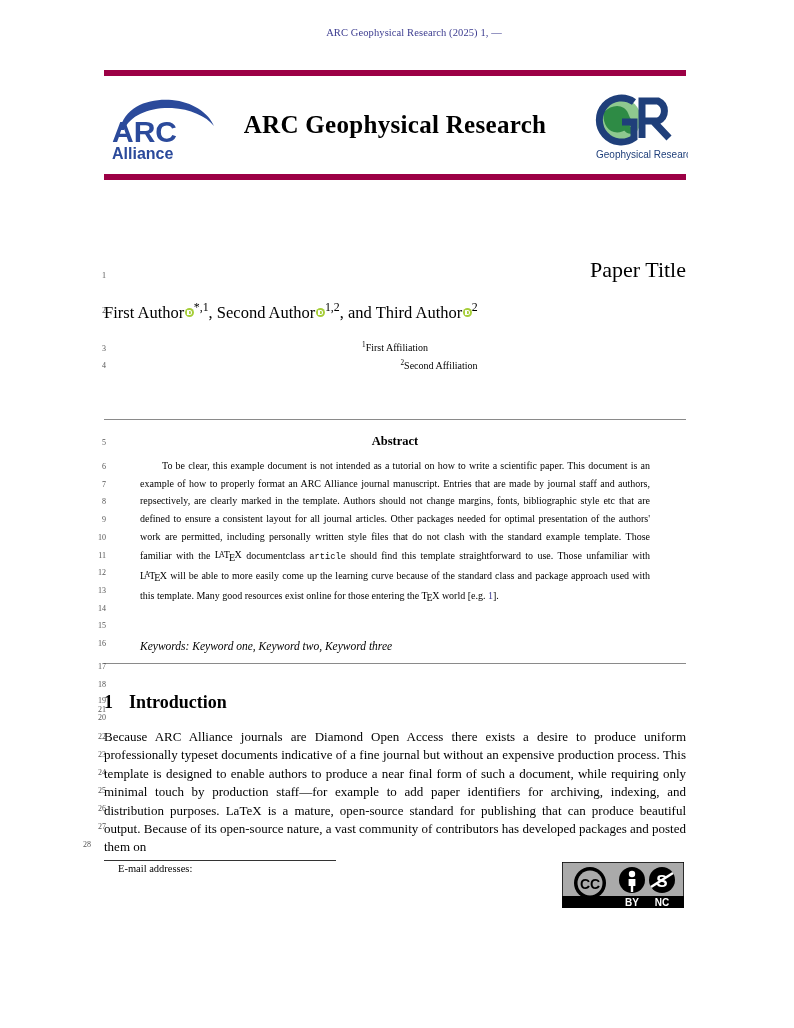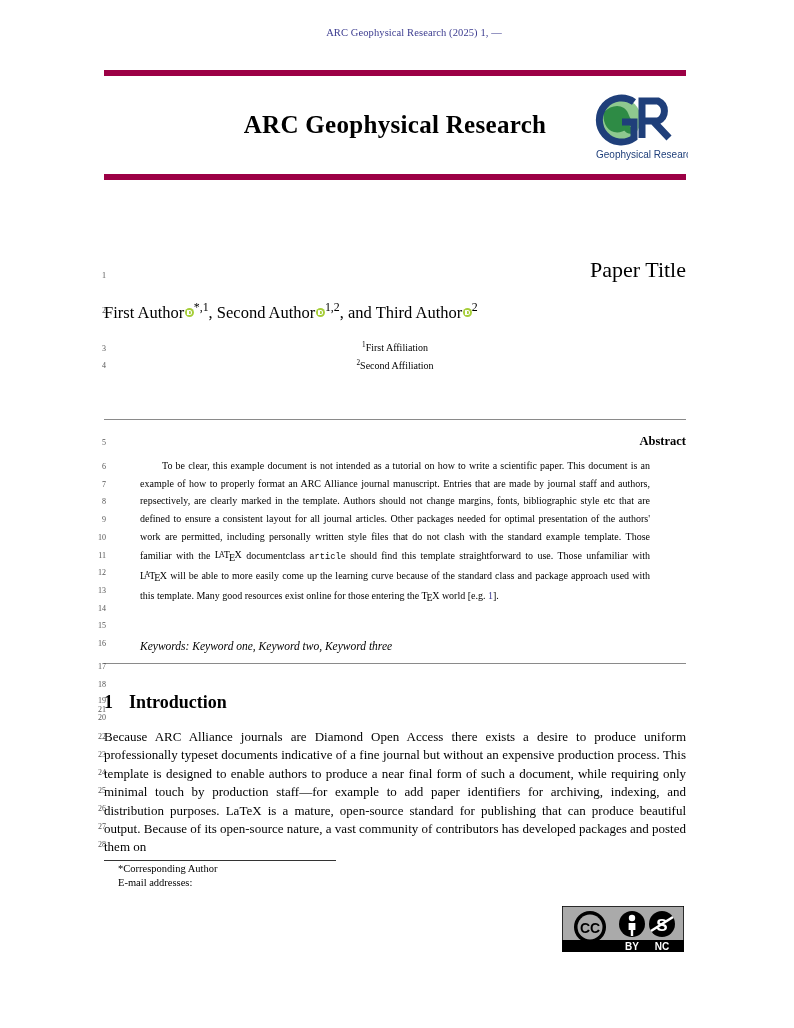--- a/index.html
+++ b/index.html
@@ -111,21 +111,21 @@
     font-size: 16.5px;
   }
   .affil {
     position: absolute;
     left: 104px;
     width: 582px;
     text-align: center;
     font-size: 10px;
   }
   .affil.a1 { top: 341px; }
-  .affil.a2 { top: 359px; }
+  .affil.a2 { top: 359px; margin-left: 44px; }
   sup.marker { font-size: 0.72em; vertical-align: super; }
 
   
   .orcid {
     display: inline-block;
     width: 9px;
     height: 9px;
     border-radius: 50%;
     background: #a6ce39;
     position: relative;
@@ -160,21 +160,21 @@
     background: #8a8a8a;
   }
   .hr-abs-top  { top: 419px; }
   .hr-abs-bot  { top: 663px; }
 
   .abstract-head {
     position: absolute;
     left: 104px;
     top: 434px;
     width: 582px;
-    text-align: right;
+    text-align: center;
     font-size: 12.5px;
     font-weight: bold;
   }
   .abstract-body {
     position: absolute;
     left: 140px;
     top: 457px;
     width: 510px;
     font-size: 10px;
     line-height: 17.7px;
@@ -236,21 +236,21 @@
     width: 440px;
     font-size: 11.5px;
     line-height: 16px;
   }
   .lnk { color: #3b3b8f; }
 
   
   .cc-badge {
     position: absolute;
     left: 562px;
-    top: 906px;
+    top: 862px;
     width: 122px;
     height: 37px;
   }
   .cc-badge svg { display: block; }
 
   
   .latex { white-space: nowrap; }
   .latex .a { font-size: 0.78em; vertical-align: 0.25em; margin-left: -0.22em; margin-right: -0.12em; }
   .latex .e { vertical-align: -0.22em; margin-left: -0.1em; margin-right: -0.05em; }
   .tex .e2 { vertical-align: -0.22em; margin-left: -0.1em; margin-right: -0.05em; }
@@ -264,20 +264,27 @@
 
 <div class="page">
 
   <div class="running-head">ARC Geophysical Research (2025) 1, —</div>
 
   <div class="masthead">
     <div class="rule-maroon"></div>
 
     <div class="masthead-body">
 
+      <div class="arc-logo">
+        <svg width="112" height="66" viewBox="0 0 112 66">
+          <path d="M10 34 C14 10, 40 2, 62 4 C82 6, 98 16, 104 30 C96 20, 80 13, 62 12 C40 11, 20 19, 14 34 Z" fill="#2b4a9b"></path>
+          <text x="2" y="46" font-family="Liberation Sans, sans-serif" font-size="30" font-weight="bold" fill="#2b4a9b">ARC</text>
+          <text x="2" y="63" font-family="Liberation Sans, sans-serif" font-size="16" font-weight="bold" fill="#2b4a9b">Alliance</text>
+        </svg>
+      </div>
 
       <div class="masthead-title">ARC Geophysical Research</div>
 
       <div class="gr-logo">
         <svg width="98" height="72" viewBox="0 0 98 72">
           <circle cx="30" cy="27" r="21" fill="#8fc98f"></circle>
           <path d="M14 20 C20 14, 28 12, 34 16 C40 20, 38 27, 44 30 C40 36, 32 42, 24 40 C16 38, 12 28, 14 20 Z" fill="#2e8b45"></path>
           <path d="M34 34 C38 33, 44 36, 46 40 C42 43, 36 42, 34 38 Z" fill="#2e8b45"></path>
           <text x="2" y="50" font-family="Liberation Sans, sans-serif" font-size="50" font-weight="bold" fill="none" stroke="#1f3f7a" stroke-width="0">G</text>
           <path d="M44 10 A22 22 0 1 0 44 46 L44 30 L32 30" fill="none" stroke="#1f3f7a" stroke-width="7" stroke-linecap="butt"></path>
@@ -334,29 +341,28 @@
   <div class="lineno" style="left:84px; top:680px;">18</div>
   <div class="lineno" style="left:84px; top:696px;">19</div>
   <div class="lineno" style="left:84px; top:705px;">21</div>
   <div class="lineno" style="left:84px; top:713px;">20</div>
   <div class="lineno" style="left:84px; top:732px;">22</div>
   <div class="lineno" style="left:84px; top:750px;">23</div>
   <div class="lineno" style="left:84px; top:768px;font-family:Liberation Serif, serif;">24</div>
   <div class="lineno" style="left:84px; top:786px;">25</div>
   <div class="lineno" style="left:84px; top:804px;">26</div>
   <div class="lineno" style="left:84px; top:822px;">27</div>
-  <div class="lineno" style="left:84px; top:840px;">28</div>
+  <div class="lineno" style="left:76px; top:840px;text-align:center;">28</div>
 
   <div class="section-head"><span class="num">1</span><span>Introduction</span></div>
 
   <div class="body-par">Because ARC Alliance journals are Diamond Open Access there exists a desire to produce uniform professionally typeset documents indicative of a fine journal but without an expensive production process. This template is designed to enable authors to produce a near final form of such a document, while requiring only minimal touch by production staff—for example to add paper identifiers for archiving, indexing, and distribution purposes. LaTeX is a mature, open-source standard for publishing that can produce beautiful output. Because of its open-source nature, a vast community of contributors has developed packages and posted them on</div>
 
   <div class="foot-rule"></div>
   <div class="footnotes">
-    <div>*Corresponding Author</div>
     <div>E-mail addresses:</div>
   </div>
 
 
   <div class="cc-badge">
     <svg width="122" height="46" viewBox="0 0 122 46">
       <rect x="0" y="0" width="122" height="46" fill="#aaaaaa" stroke="#000000" stroke-width="1.5"></rect>
       <rect x="0" y="34" width="122" height="12" fill="#000000"></rect>
 
       <circle cx="28" cy="21" r="16" fill="#000000"></circle>

